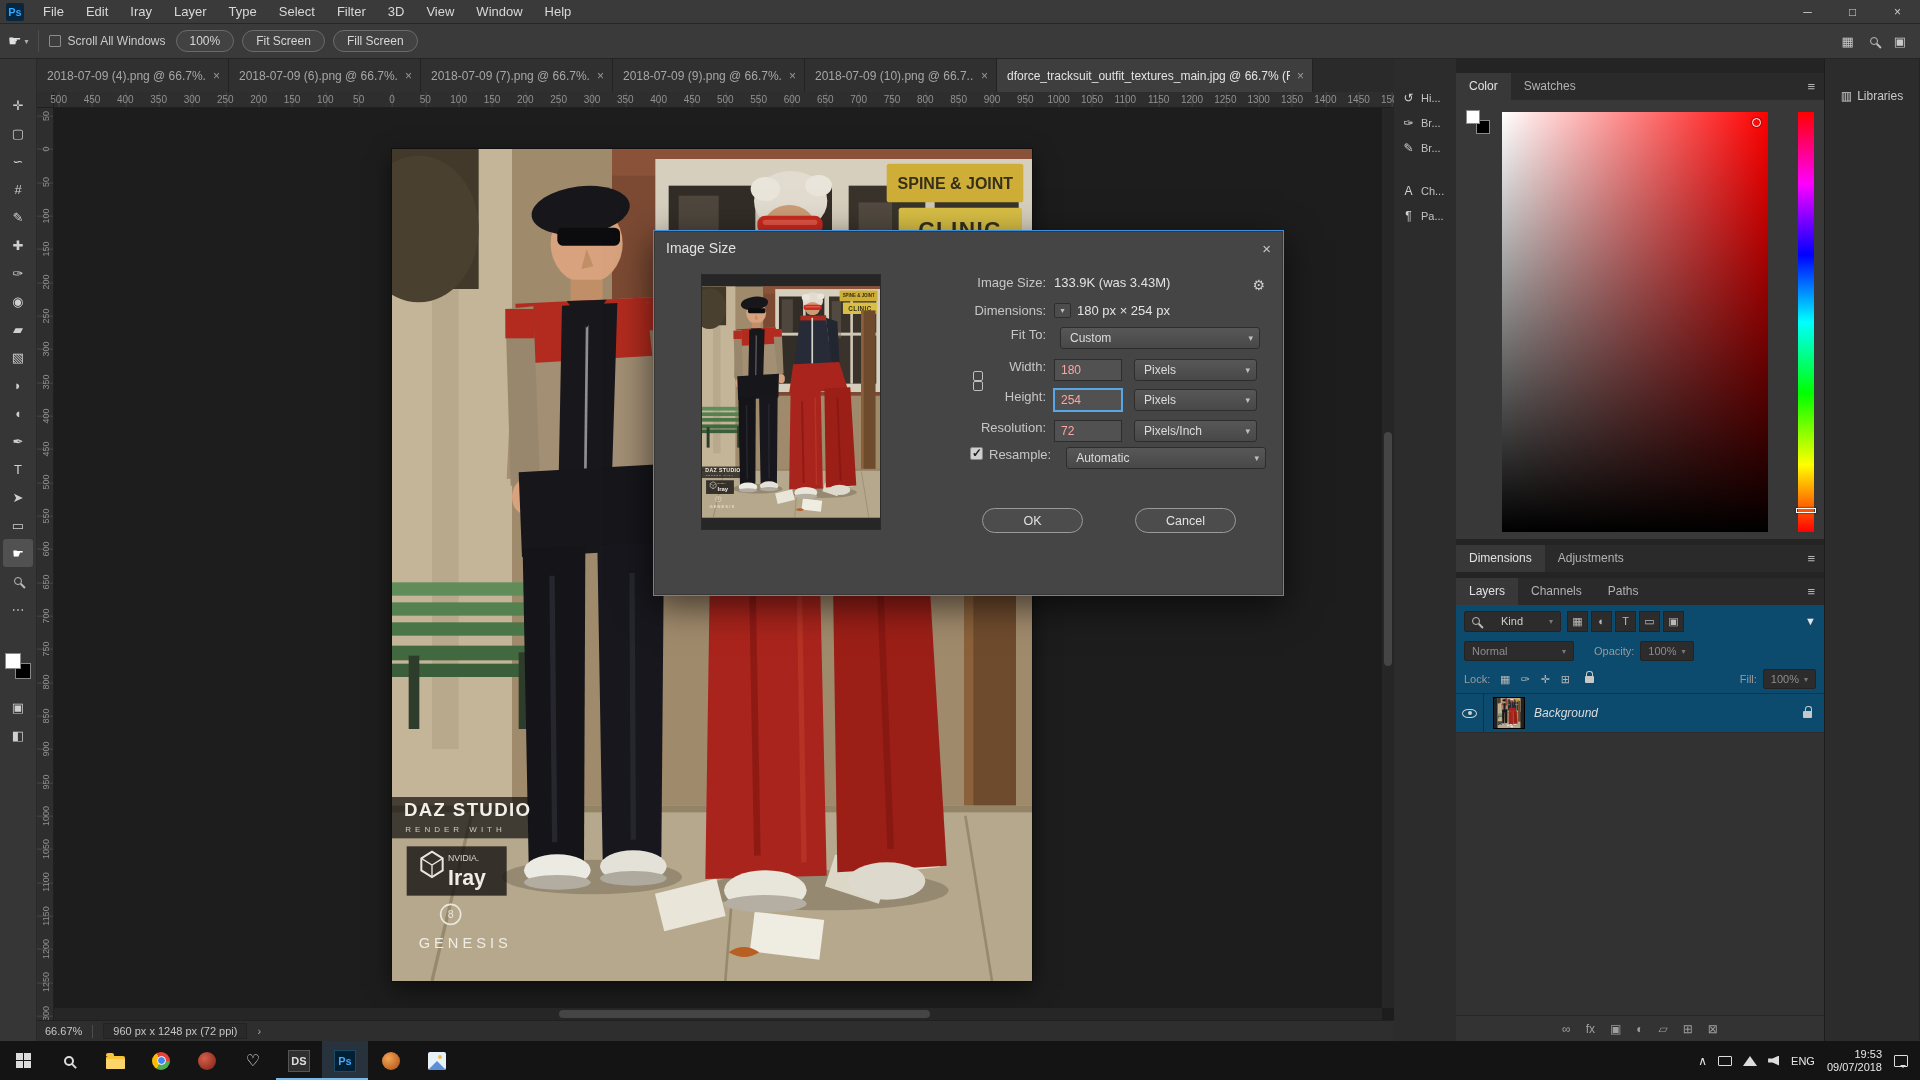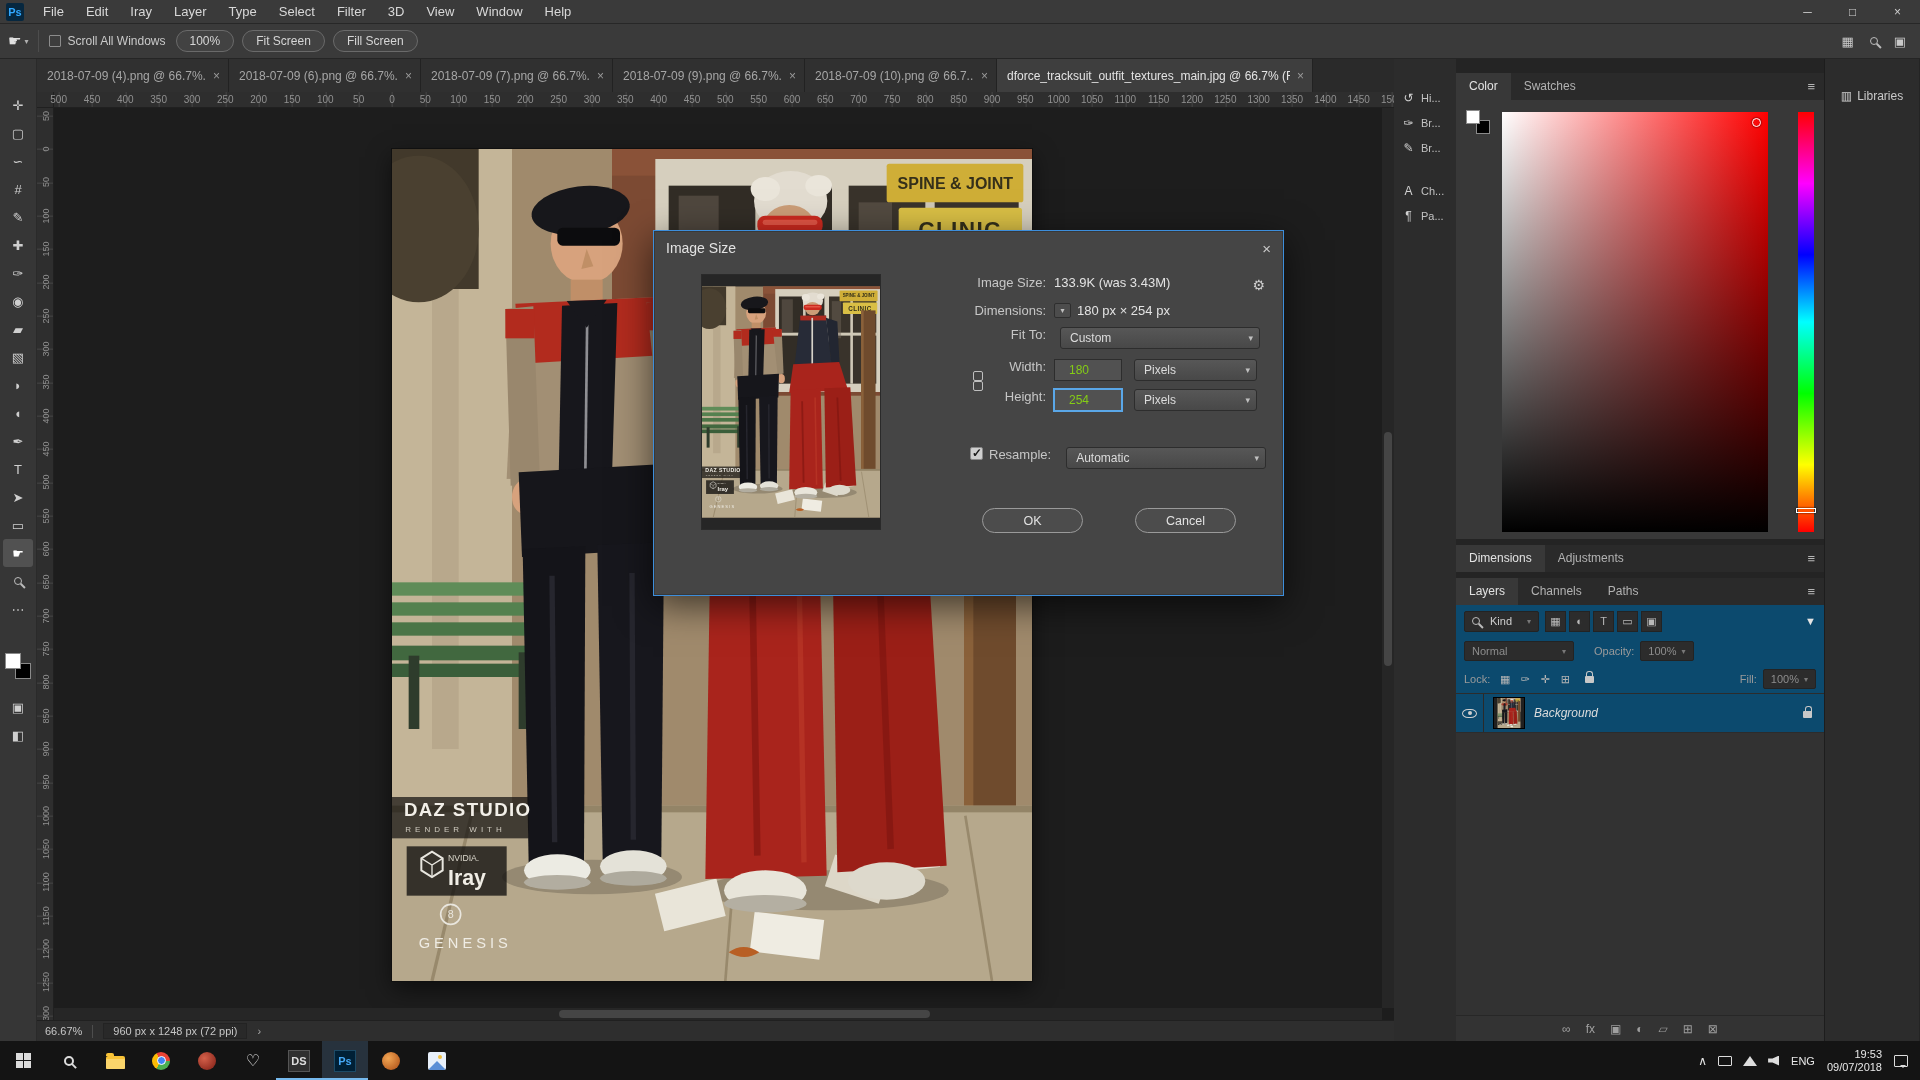--- a/index.html
+++ b/index.html
@@ -88,21 +88,21 @@
                   background:linear-gradient(to bottom, rgba(0,0,0,0), #000), linear-gradient(to right, #fff, #f00); }
   .color-cursor { position:absolute; left:296px; top:18px; width:9px; height:9px; border:1.5px solid #fff; border-radius:50%; box-shadow:0 0 2px #000; }
   .hue-bar { position:absolute; right:10px; top:12px; width:16px; height:420px;
              background:linear-gradient(to bottom, #f00, #f0f 17%, #00f 34%, #0ff 50%, #0f0 67%, #ff0 84%, #f00); }
   .hue-marker { position:absolute; right:8px; top:408px; width:20px; height:5px; border:1.5px solid #fff; box-shadow:0 0 2px #000; }
 
   #props-panel { height:27px; flex:none; }
   #layers-panel { flex:1; min-height:0; background:#0c4a6e; }
   .l-row { display:flex; align-items:center; padding:0 8px; gap:6px; flex:none; }
   .l-row1 { height:32px; }
-  .kind-dd { display:flex; align-items:center; gap:10px; background:#2c2c2c; border:1px solid #232323; border-radius:2px; height:21px; padding:0 7px; color:#cfcfcf; font-size:11px; }
+  .kind-dd { display:flex; align-items:center; gap:21px; background:#2c2c2c; border:1px solid #232323; border-radius:2px; height:21px; padding:0 7px; color:#cfcfcf; font-size:11px; }
   .f-ico { width:21px; height:21px; background:#2c2c2c; border:1px solid #232323; display:flex; align-items:center; justify-content:center; font-size:11px; color:#b9b9b9; }
   .funnel { margin-left:auto; color:#e4e4e4; font-size:11px; }
   .l-row2 { height:28px; }
   .well { display:flex; align-items:center; background:#2c2c2c; border:1px solid #232323; border-radius:2px; height:20px; padding:0 7px; color:#8d8d8d; font-size:11px; }
   .dd-ar { margin-left:5px; font-size:8px; color:#787878; }
   .sub-label { font-size:11px; color:#9a9a9a; }
   .l-row3 { height:28px; }
   .lk-ico { width:18px; height:18px; display:flex; align-items:center; justify-content:center; font-size:11px; color:#b5b5b5; }
   .layer-row { height:40px; display:flex; align-items:center; border-top:1px solid #2c2c2c; border-bottom:1px solid #2c2c2c; }
   .eye-cell { width:28px; height:100%; border-right:1px solid #2a2a2a; display:flex; align-items:center; justify-content:center; }
@@ -132,21 +132,21 @@
   .dlg-x { margin-left:auto; color:#c8c8c8; font-size:15px; }
   .dlg-preview { position:absolute; left:47px; top:43px; width:180px; height:256px; background:#262626; border:1px solid #2a2a2a; display:flex; align-items:center; justify-content:center; }
   .row { position:absolute; left:0; display:flex; align-items:flex-start; height:22px; }
   .lbl { width:392px; text-align:right; margin-right:8px; font-size:13px; color:#c6c6c6; flex:none; }
   .val { font-size:13px; color:#e2e2e2; }
   .gear { position:absolute; right:18px; top:46px; font-size:14px; color:#cfcfcf; }
   .dd-mini { width:17px; height:15px; background:#4c4c4c; border:1px solid #2e2e2e; border-radius:2px; display:flex; align-items:center; justify-content:center; font-size:8px; color:#c0c0c0; margin-right:6px; }
   .select { position:relative; height:22px; background:linear-gradient(#575757,#484848); border:1px solid #2d2d2d; border-radius:3px; color:#dcdcdc; font-size:12px; display:flex; align-items:center; padding:0 20px 0 9px; }
   .select::after { content:"▾"; position:absolute; right:6px; font-size:9px; color:#c0c0c0; }
   .w200 { width:200px;margin-left:6px; } .w123 { width:123px; }
-  .field { width:68px; height:22px; background:#515151; border:1px solid #2d2d2d; color:#84cc16; font-size:12px; font-family:inherit; padding:0 14px; margin-right:12px; }
+  .field { width:68px; height:22px; background:#515151; border:1px solid #2d2d2d; color:#fca5a5; font-size:12px; font-family:inherit; padding:0 6px; margin-right:12px; }
   .field.focused { border:1px solid #5aa7e8; box-shadow:0 0 0 1px #5aa7e8; }
   .chain { position:absolute; left:318px; top:140px; width:10px; height:19px; }
   .chain::before, .chain::after { content:''; position:absolute; left:1px; width:8px; height:8px; border:1.5px solid #bfbfbf; border-radius:2px; }
   .chain::after { top:10px; }
   .cb { width:13px; height:13px; background:#cfcfcf; border:1px solid #8a8a8a; border-radius:2px; position:relative; margin-right:6px; flex:none; }
   .cb.checked::after { content:"✓"; position:absolute; left:1px; top:-2px; font-size:12px; color:#1a1a1a; font-weight:bold; }
   .dlg-btn { position:absolute; top:277px; width:101px; height:25px; border-radius:13px; background:#4c4c4c; border:1px solid #9a9a9a; color:#e2e2e2; font-size:12.5px; font-family:inherit; }
   .dlg-btn.ok { left:328px; } .dlg-btn.cancel { left:481px; }
 
   
@@ -688,20 +688,27 @@
   </div>
 
   <div class="row" style="top:158px">
     <span class="lbl">Height:</span>
     <input class="field focused" value="254" style="">
     <span class="select w123">
         <span>Pixels</span>
       </span>
   </div>
 
+  <div class="row" style="top:189px">
+    <span class="lbl">Resolution:</span>
+    <input class="field" value="72" style="">
+    <span class="select w123">
+        <span>Pixels/Inch</span>
+      </span>
+  </div>
 
   <div class="row" style="top:216px;left:316px">
     <span class="cb checked"></span>
     <span style="font-size:13px;color:#c6c6c6;margin-right:9px">Resample:</span>
     <span class="select w200">
         <span>Automatic</span>
       </span>
   </div>
 
   <button class="dlg-btn ok">OK</button>

